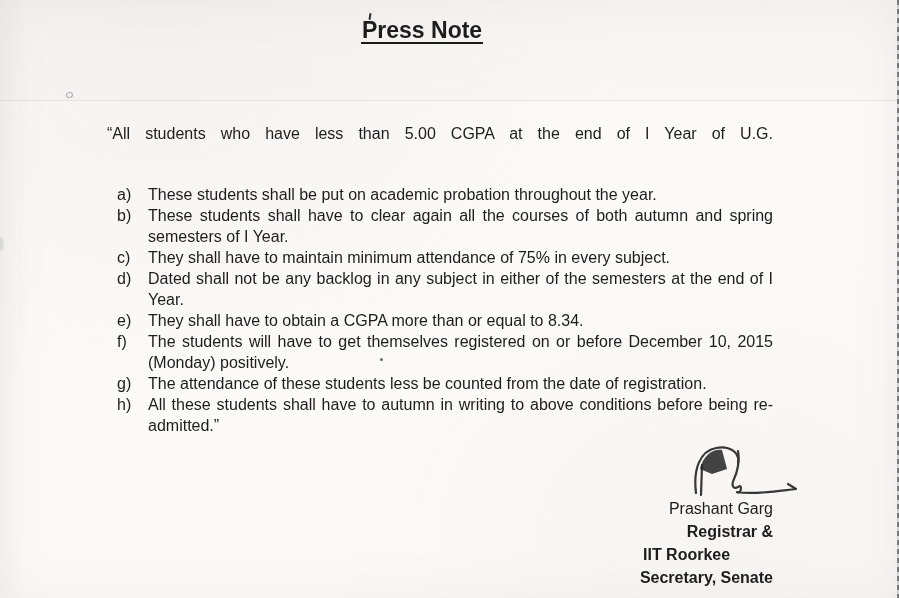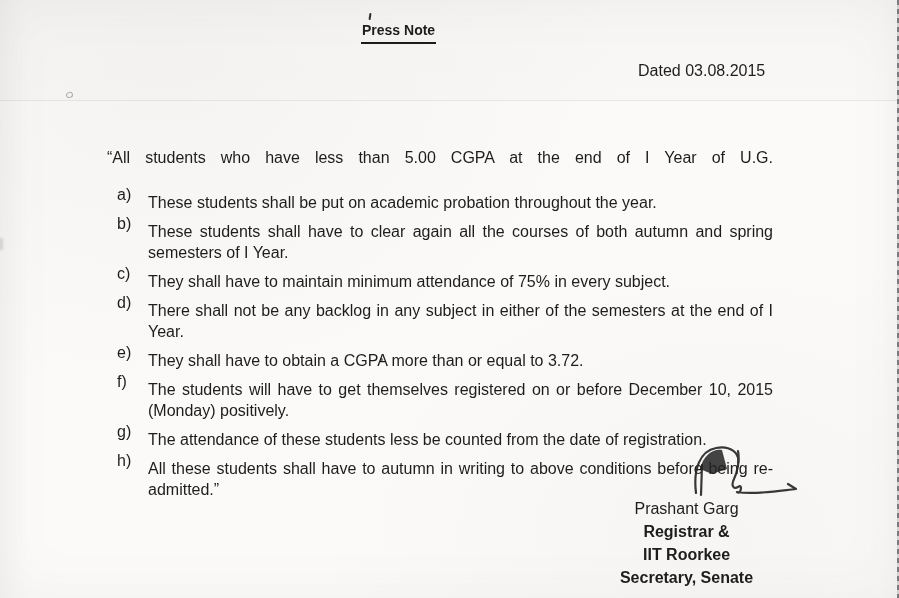--- a/index.html
+++ b/index.html
@@ -58,96 +58,95 @@
     background: rgba(55,55,58,0.75); border-radius: 50%;
   }
   .scan-smudge {
     position: absolute; left: -1px; top: 238px; width: 4px; height: 12px;
     background: rgba(90,90,95,0.18); filter: blur(1px);
   }
 
   
   .title {
     position: absolute; left: 361px; top: 19px;
-    font-size: 14px; font-weight: 700; line-height: 23px;
+    font-size: 23px; font-weight: 700; line-height: 23px;
     border-bottom: 2.5px solid #1c1c1c; padding: 0 1px 0 1px;
     white-space: nowrap;
   }
   .dated {
     position: absolute; left: 638px; top: 61px;
     font-size: 16px; line-height: 20px; white-space: nowrap;
   }
   .intro {
     position: absolute; left: 107px; top: 123px; width: 666px;
     font-size: 16px; line-height: 21px;
   }
-  .intro-line-justify { text-align: justify; text-align-last: justify; margin-top: 24px; }
+  .intro-line-justify { text-align: justify; text-align-last: justify; }
 
   .conditions {
     position: absolute; left: 117px; top: 184px; width: 656px;
     margin: 0; padding: 0; list-style: none;
     font-size: 16px; line-height: 21px;
   }
   .cond { display: flex; }
   .cond-label { width: 31px; flex: none; }
-  .cond-text { flex: 1; text-align: justify; margin-top: 8px; }
+  .cond-text { flex: 1; text-align: justify; }
 
   .signature {
     position: absolute; left: 600px; top: 497px; width: 173px;
     font-size: 16px; line-height: 23px;
   }
-  .sig-name  { text-align: center; font-weight: 400; white-space: nowrap; }
+  .sig-name  { text-align: right; font-weight: 400; white-space: nowrap; }
   .sig-bold  { font-weight: 700; white-space: nowrap; }
-  .sig-right { text-align: center; }
+  .sig-right { text-align: right; }
   .sig-indent { text-align: left; padding-left: 43px; }
 
   .scribble {
     position: absolute; left: 690px; top: 443px; width: 112px; height: 56px;
   }
 </style>
 </head>
 <body>
 
 <div class="page">
 
   <div class="scan-top-tint"></div>
   <div class="scan-line-h"></div>
   <div class="scan-ring"></div>
   <div class="scan-edge-right"></div>
   <div class="title-tick"></div>
   <div class="scan-dot"></div>
   <div class="scan-smudge"></div>
 
   <div class="title">Press Note</div>
-  <div class="dated">Dated 03.08.2015</div>
 
   <div class="intro">
     <div class="intro-line-justify">“All students who have less than 5.00 CGPA at the end of I Year of U.G.</div>
   </div>
 
   <ol class="conditions">
     <li class="cond">
       <span class="cond-label">a)</span>
       <span class="cond-text">These students shall be put on academic probation throughout the year.</span>
     </li>
     <li class="cond">
       <span class="cond-label">b)</span>
       <span class="cond-text">These students shall have to clear again all the courses of both autumn and spring semesters of I Year.</span>
     </li>
     <li class="cond">
       <span class="cond-label">c)</span>
       <span class="cond-text">They shall have to maintain minimum attendance of 75% in every subject.</span>
     </li>
     <li class="cond">
       <span class="cond-label">d)</span>
-      <span class="cond-text">There shall not be any backlog in any subject in either of the semesters at the end of I Year.</span>
+      <span class="cond-text">Dated shall not be any backlog in any subject in either of the semesters at the end of I Year.</span>
     </li>
     <li class="cond">
       <span class="cond-label">e)</span>
-      <span class="cond-text">They shall have to obtain a CGPA more than or equal to 3.72.</span>
+      <span class="cond-text">They shall have to obtain a CGPA more than or equal to 8.34.</span>
     </li>
     <li class="cond">
       <span class="cond-label">f)</span>
       <span class="cond-text">The students will have to get themselves registered on or before December 10, 2015 (Monday) positively.</span>
     </li>
     <li class="cond">
       <span class="cond-label">g)</span>
       <span class="cond-text">The attendance of these students less be counted from the date of registration.</span>
     </li>
     <li class="cond">

